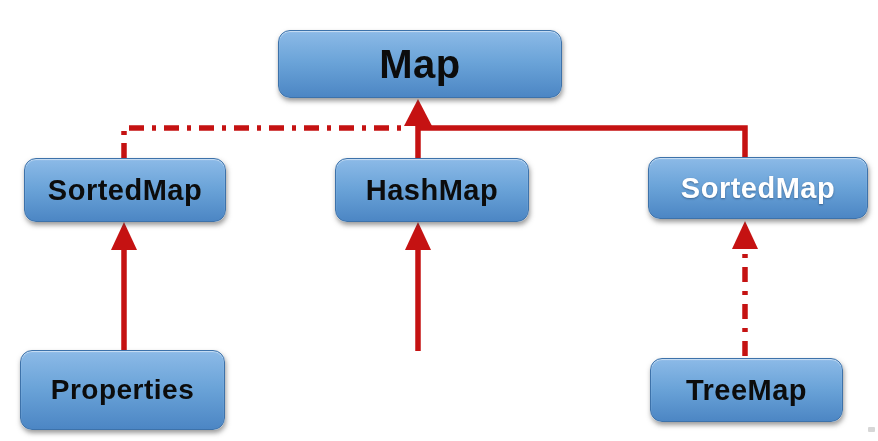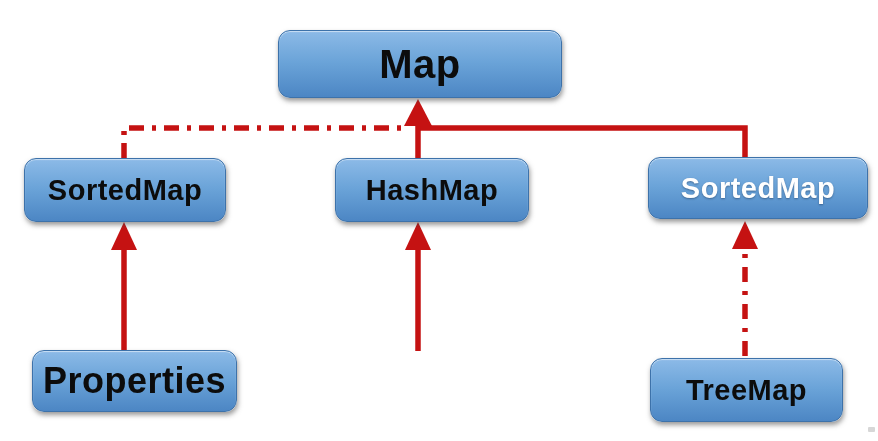--- a/index.html
+++ b/index.html
@@ -42,21 +42,21 @@
   }
   .node-label { white-space: nowrap; }
   #node-map { left: 278px; top: 30px; width: 284px; height: 68px; font-size: 40px; }
   #node-hashtable { left: 24px; top: 158px; width: 202px; height: 64px; font-size: 29px; }
   #node-hashmap { left: 323px; top: 158px; width: 194px; height: 64px; font-size: 29px; margin-left: 12px; }
   #node-sortedmap {
     left: 648px; top: 157px; width: 220px; height: 62px; font-size: 29px;
     color: #ffffff;
     text-shadow: 0 1px 2px rgba(20,40,70,0.45);
   }
-  #node-properties { left: 32px; top: 350px; width: 205px; height: 62px; font-size: 36px; }
+  #node-properties { left: 20px; top: 350px; width: 205px; height: 80px; font-size: 28px; }
   #node-linkedhashmap { left: 287px; top: 350px; width: 298px; height: 68px; font-size: 29px; }
   #node-treemap { left: 650px; top: 358px; width: 193px; height: 64px; font-size: 29px; }
   .artifact-dot {
     position: absolute;
     left: 868px;
     top: 427px;
     width: 7px;
     height: 5px;
     background: #bdbdbd;
     opacity: 0.6;

